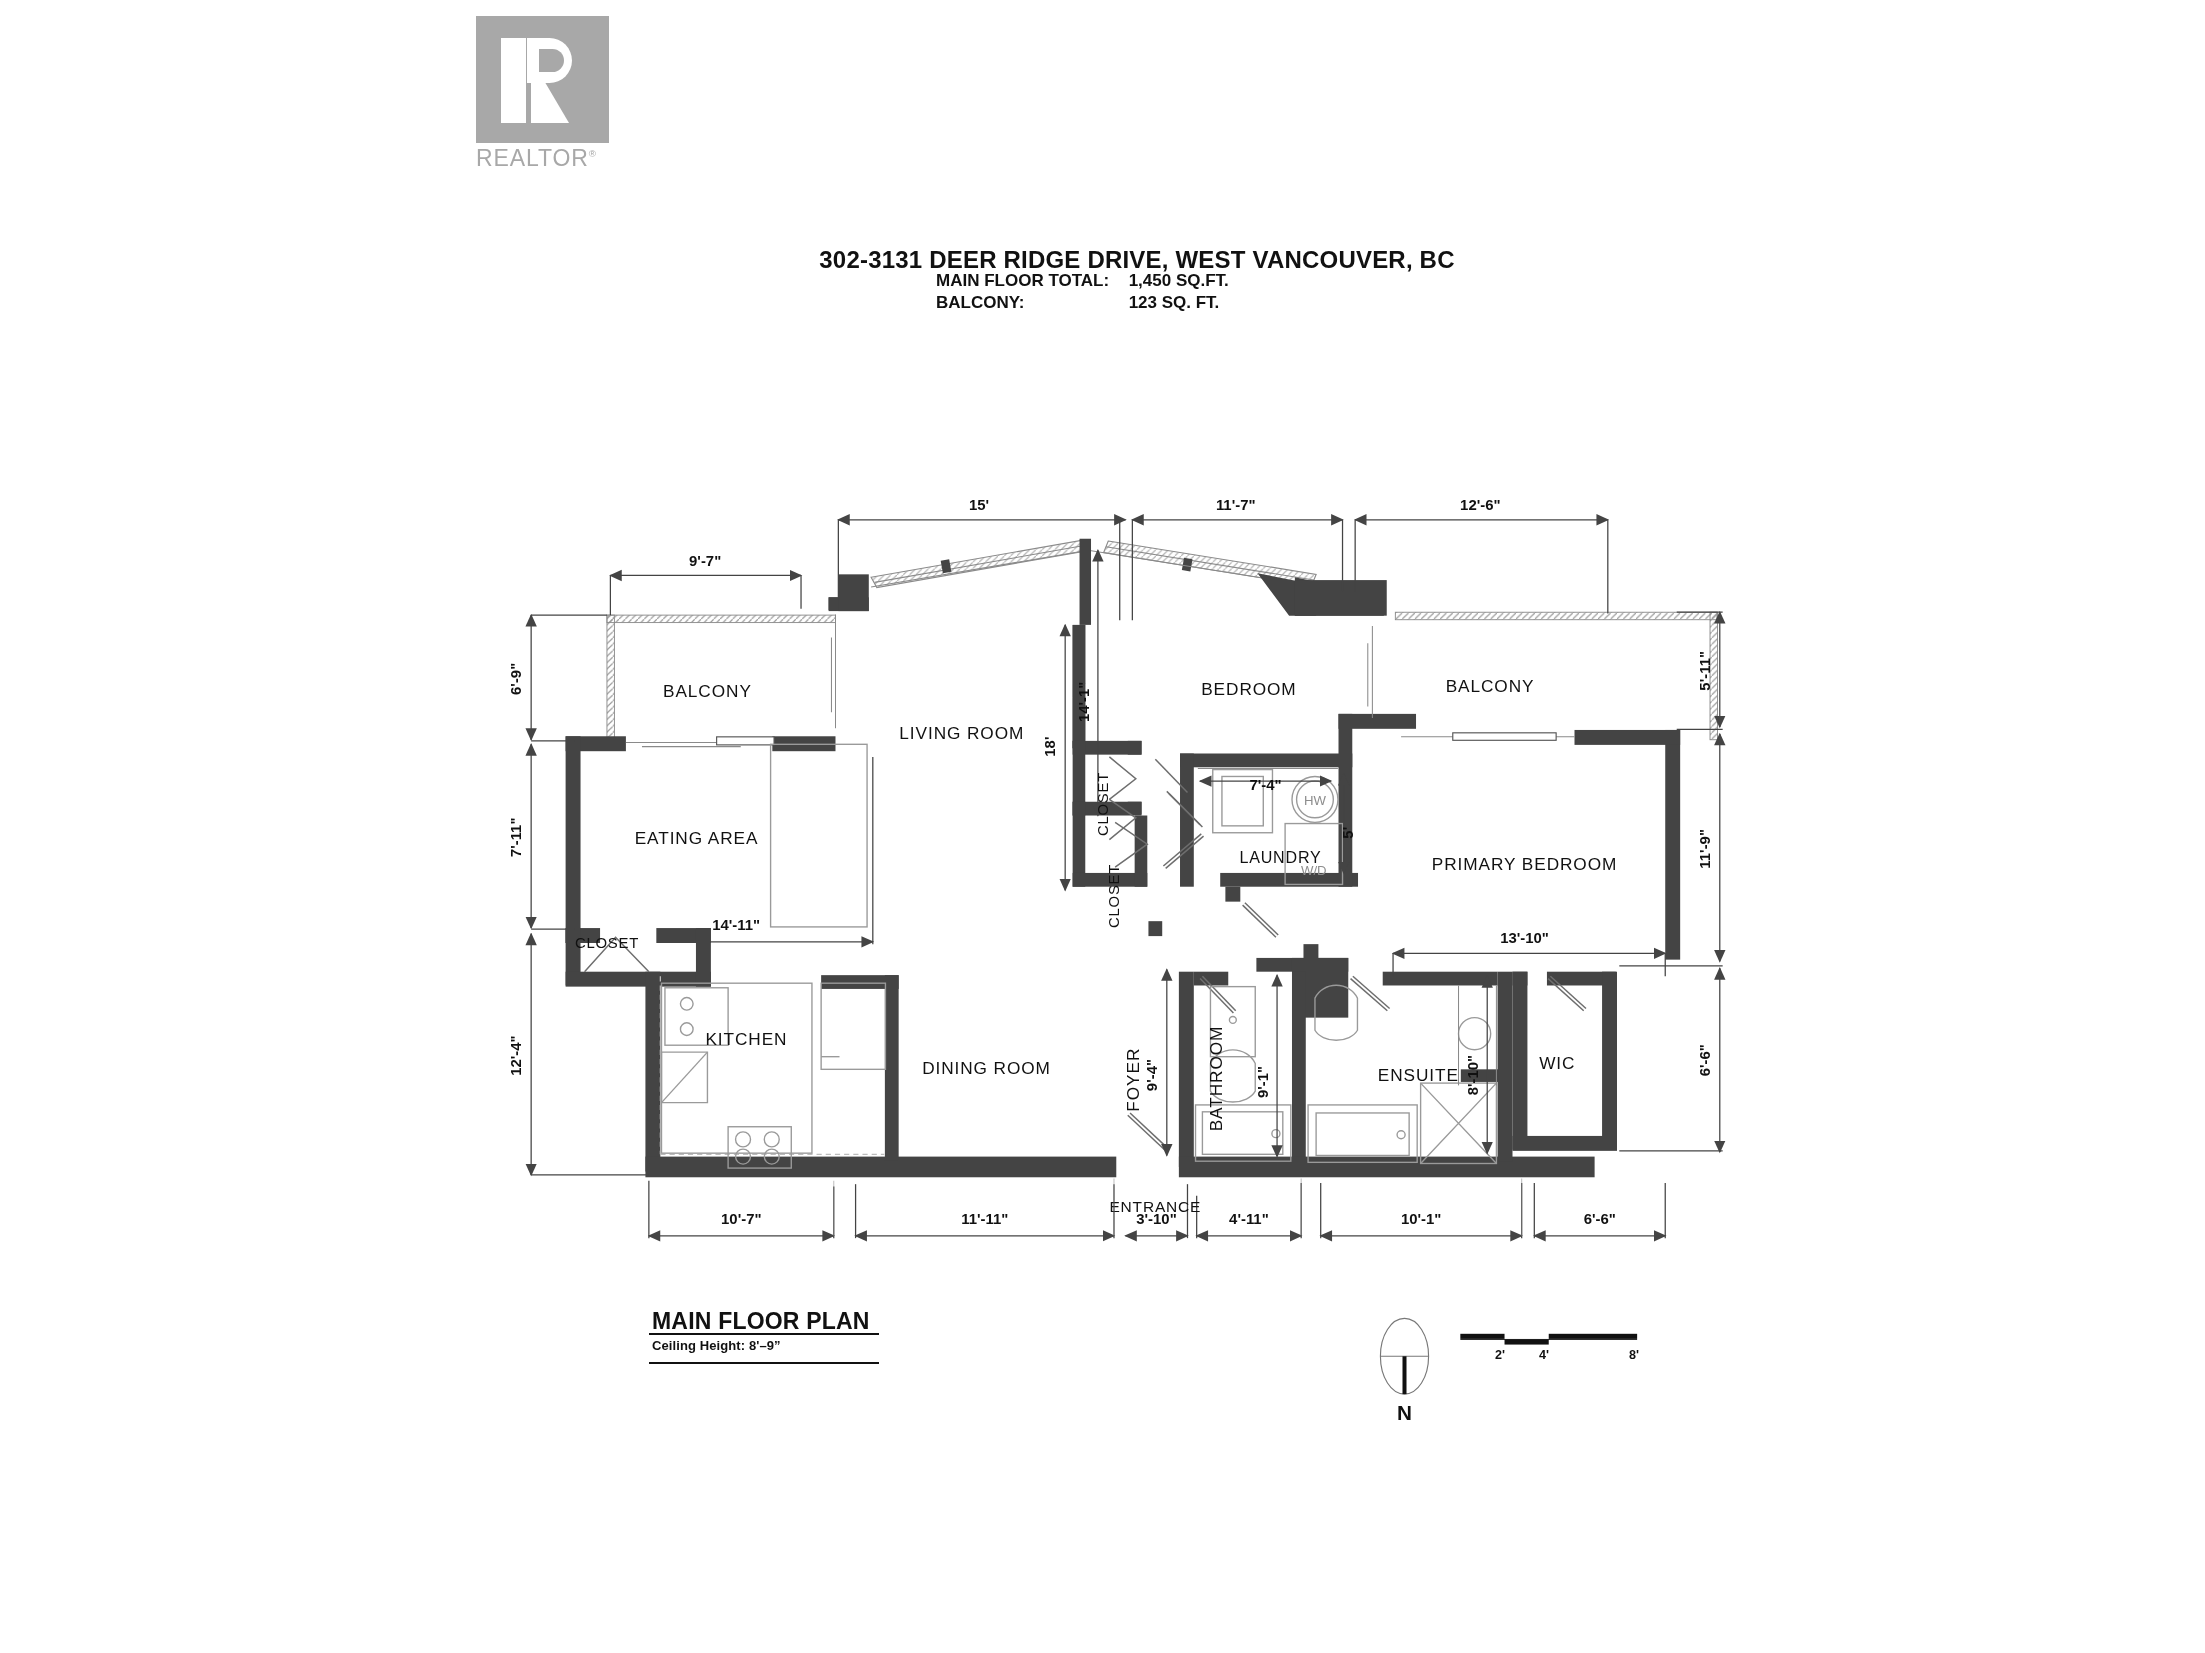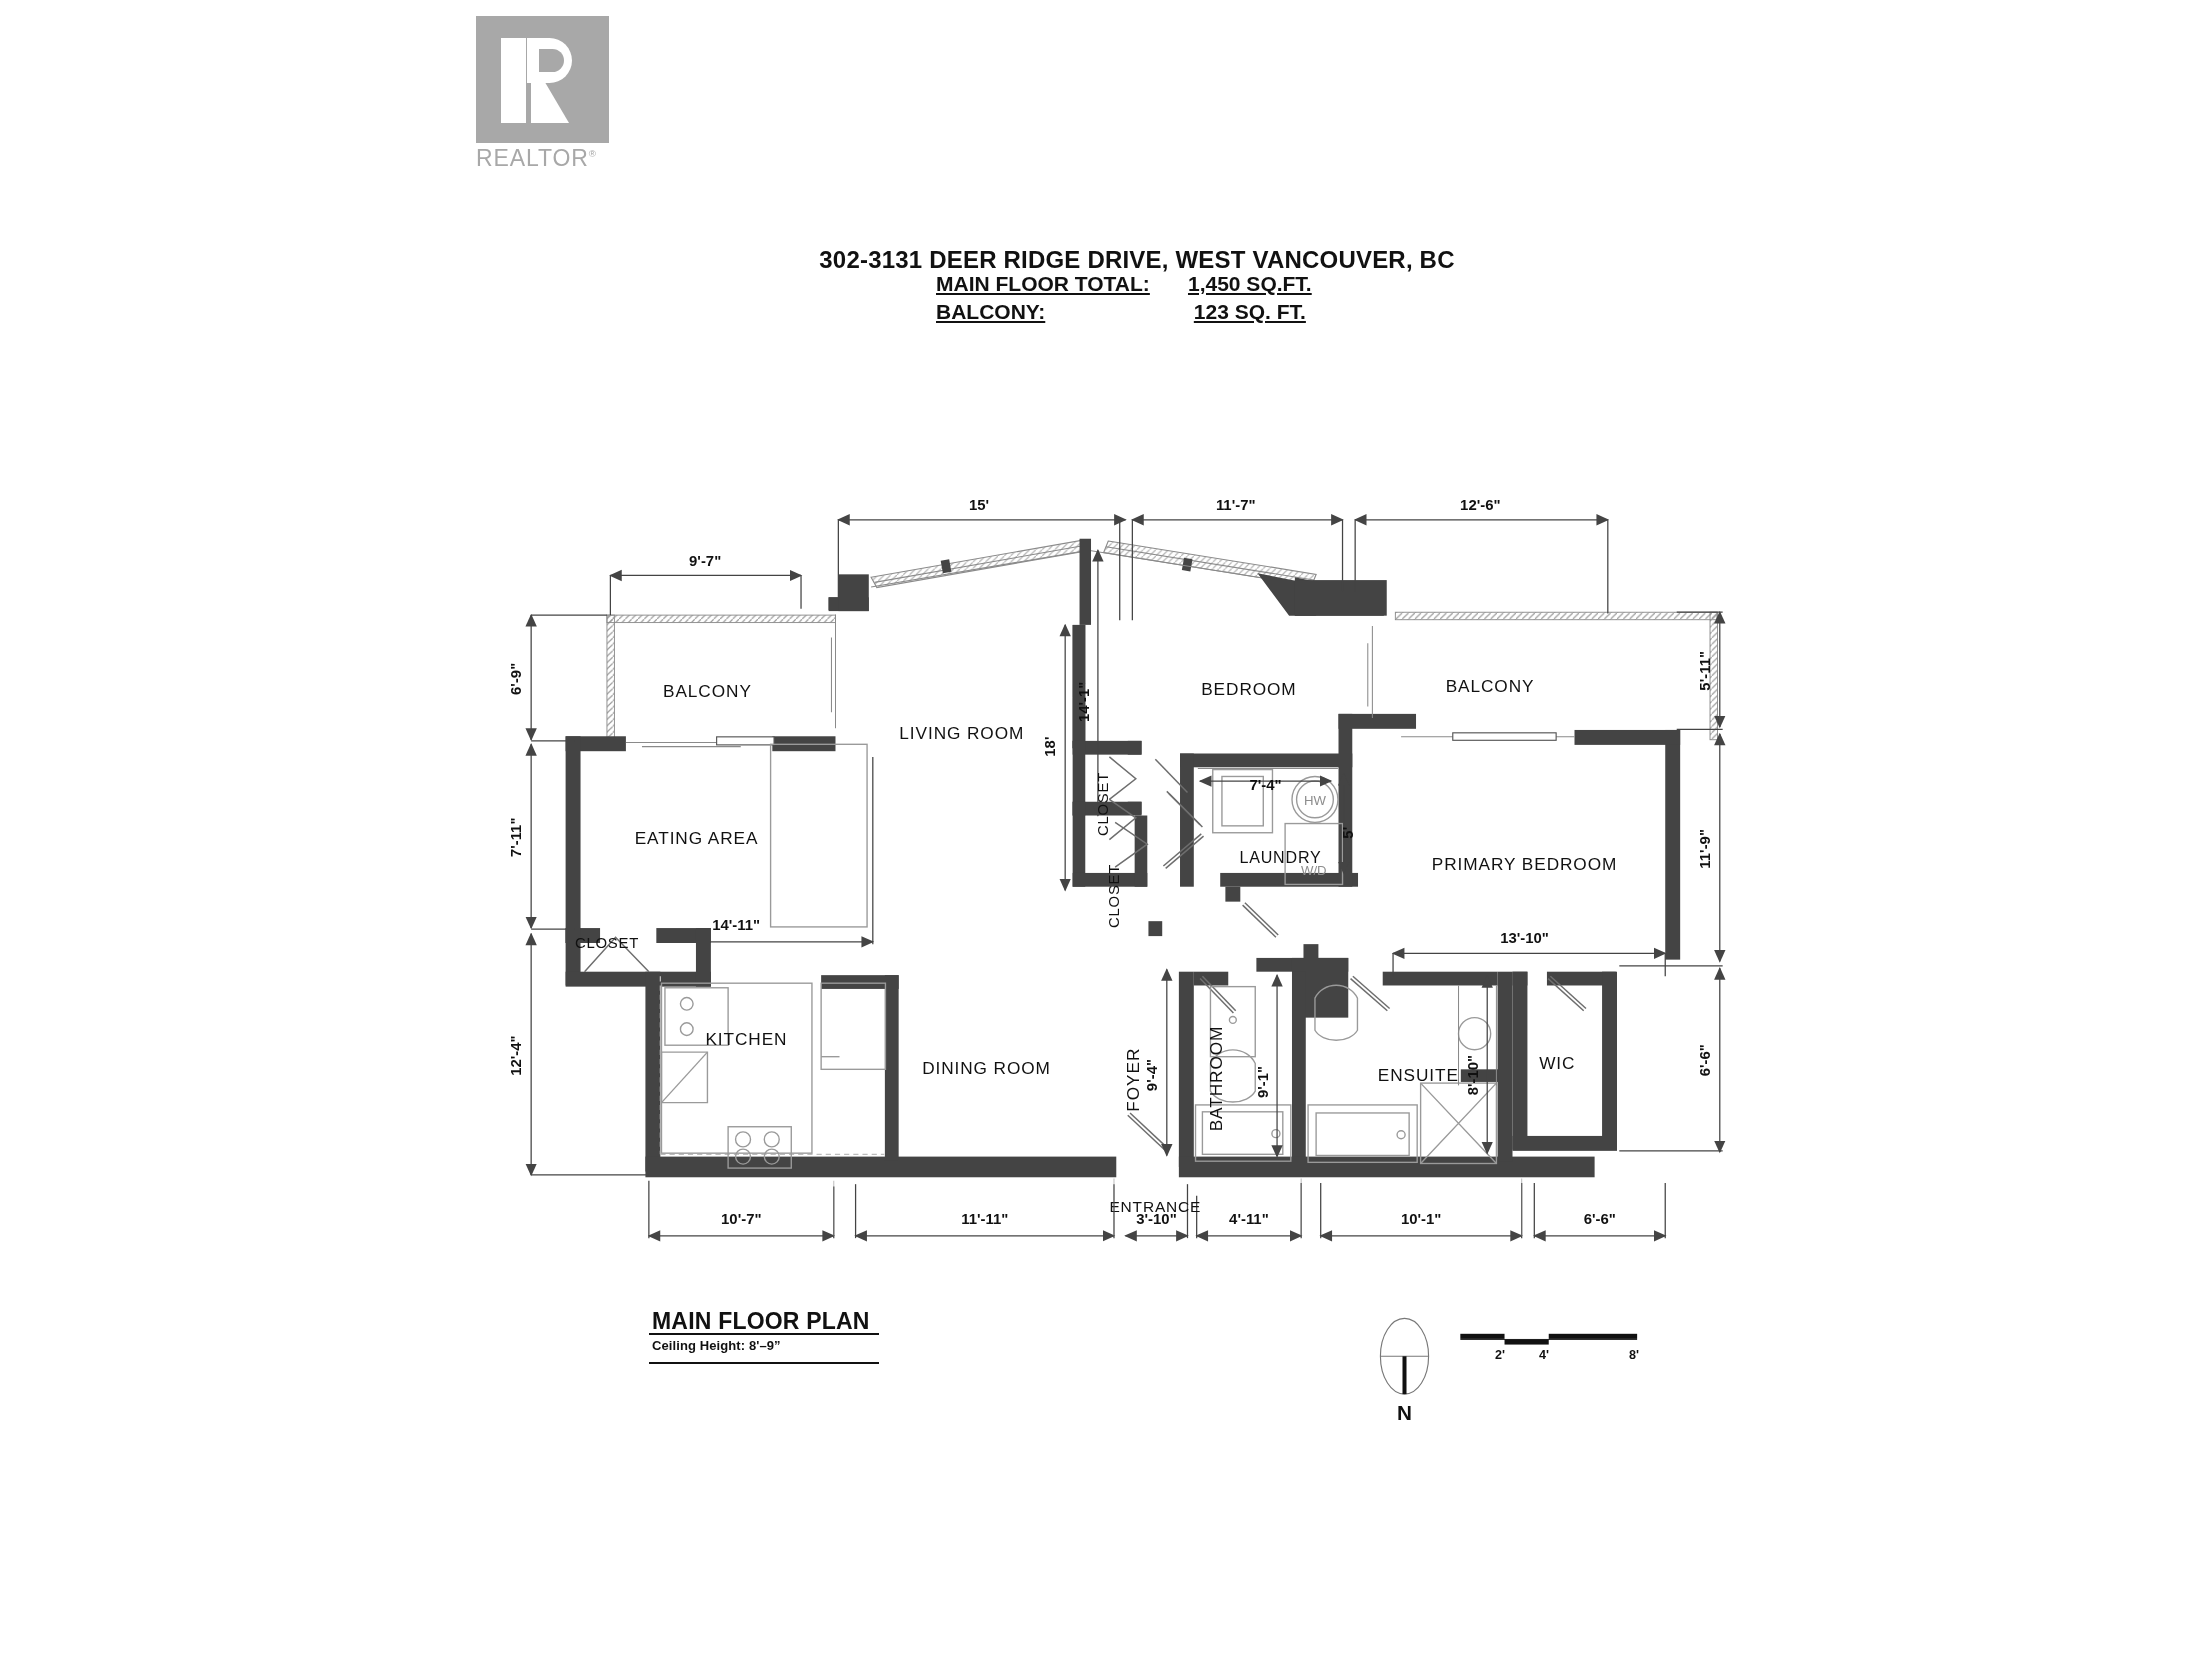--- a/index.html
+++ b/index.html
@@ -18,23 +18,23 @@
   #realtor-logo .mark .leg{position:absolute;left:55px;top:67px;width:38px;height:40px;background:#fff;
         clip-path:polygon(0 0,38% 0,100% 100%,0 100%);}
   #realtor-logo .word{margin-top:2px;font-size:23px;letter-spacing:0.9px;color:#a8a8a8;font-weight:400;}
   #realtor-logo .word sup{font-size:9.8px;vertical-align:super;}
 
   
   #plan-title{left:735px;top:200px;width:804px;text-align:center;
         font-size:24px;font-weight:bold;letter-spacing:0.2px;white-space:nowrap;margin-top:46px;}
   #summary{left:936px;top:270px;font-size:17px;font-weight:bold;line-height:1.32;}
   #summary table{border-collapse:collapse;}
-  #summary td{padding:0;font-size:21px;font-weight:bold;white-space:nowrap;text-decoration:underline;}
+  #summary td{padding:0;font-size:17px;font-weight:bold;white-space:nowrap;}
   #summary td.lbl{padding-right:19.5px;}
-  #summary td.val{text-align:center;min-width:161px;}
+  #summary td.val{text-align:left;min-width:161px;}
 
   
   #plan{left:0;top:0;width:2205px;height:1654px;pointer-events:none;}
   #plan svg{display:block;}
 
   
   #footer-title{left:652px;top:1308px;font-size:23px;font-weight:bold;letter-spacing:0.2px;}
   #footer-sub{left:652px;top:1338px;font-size:13px;font-weight:bold;letter-spacing:0.1px;}
   #footer-rule1{left:649px;top:1333px;width:230px;height:2.3px;background:#111;}
   #footer-rule2{left:649px;top:1362px;width:230px;height:1.7px;background:#111;}

